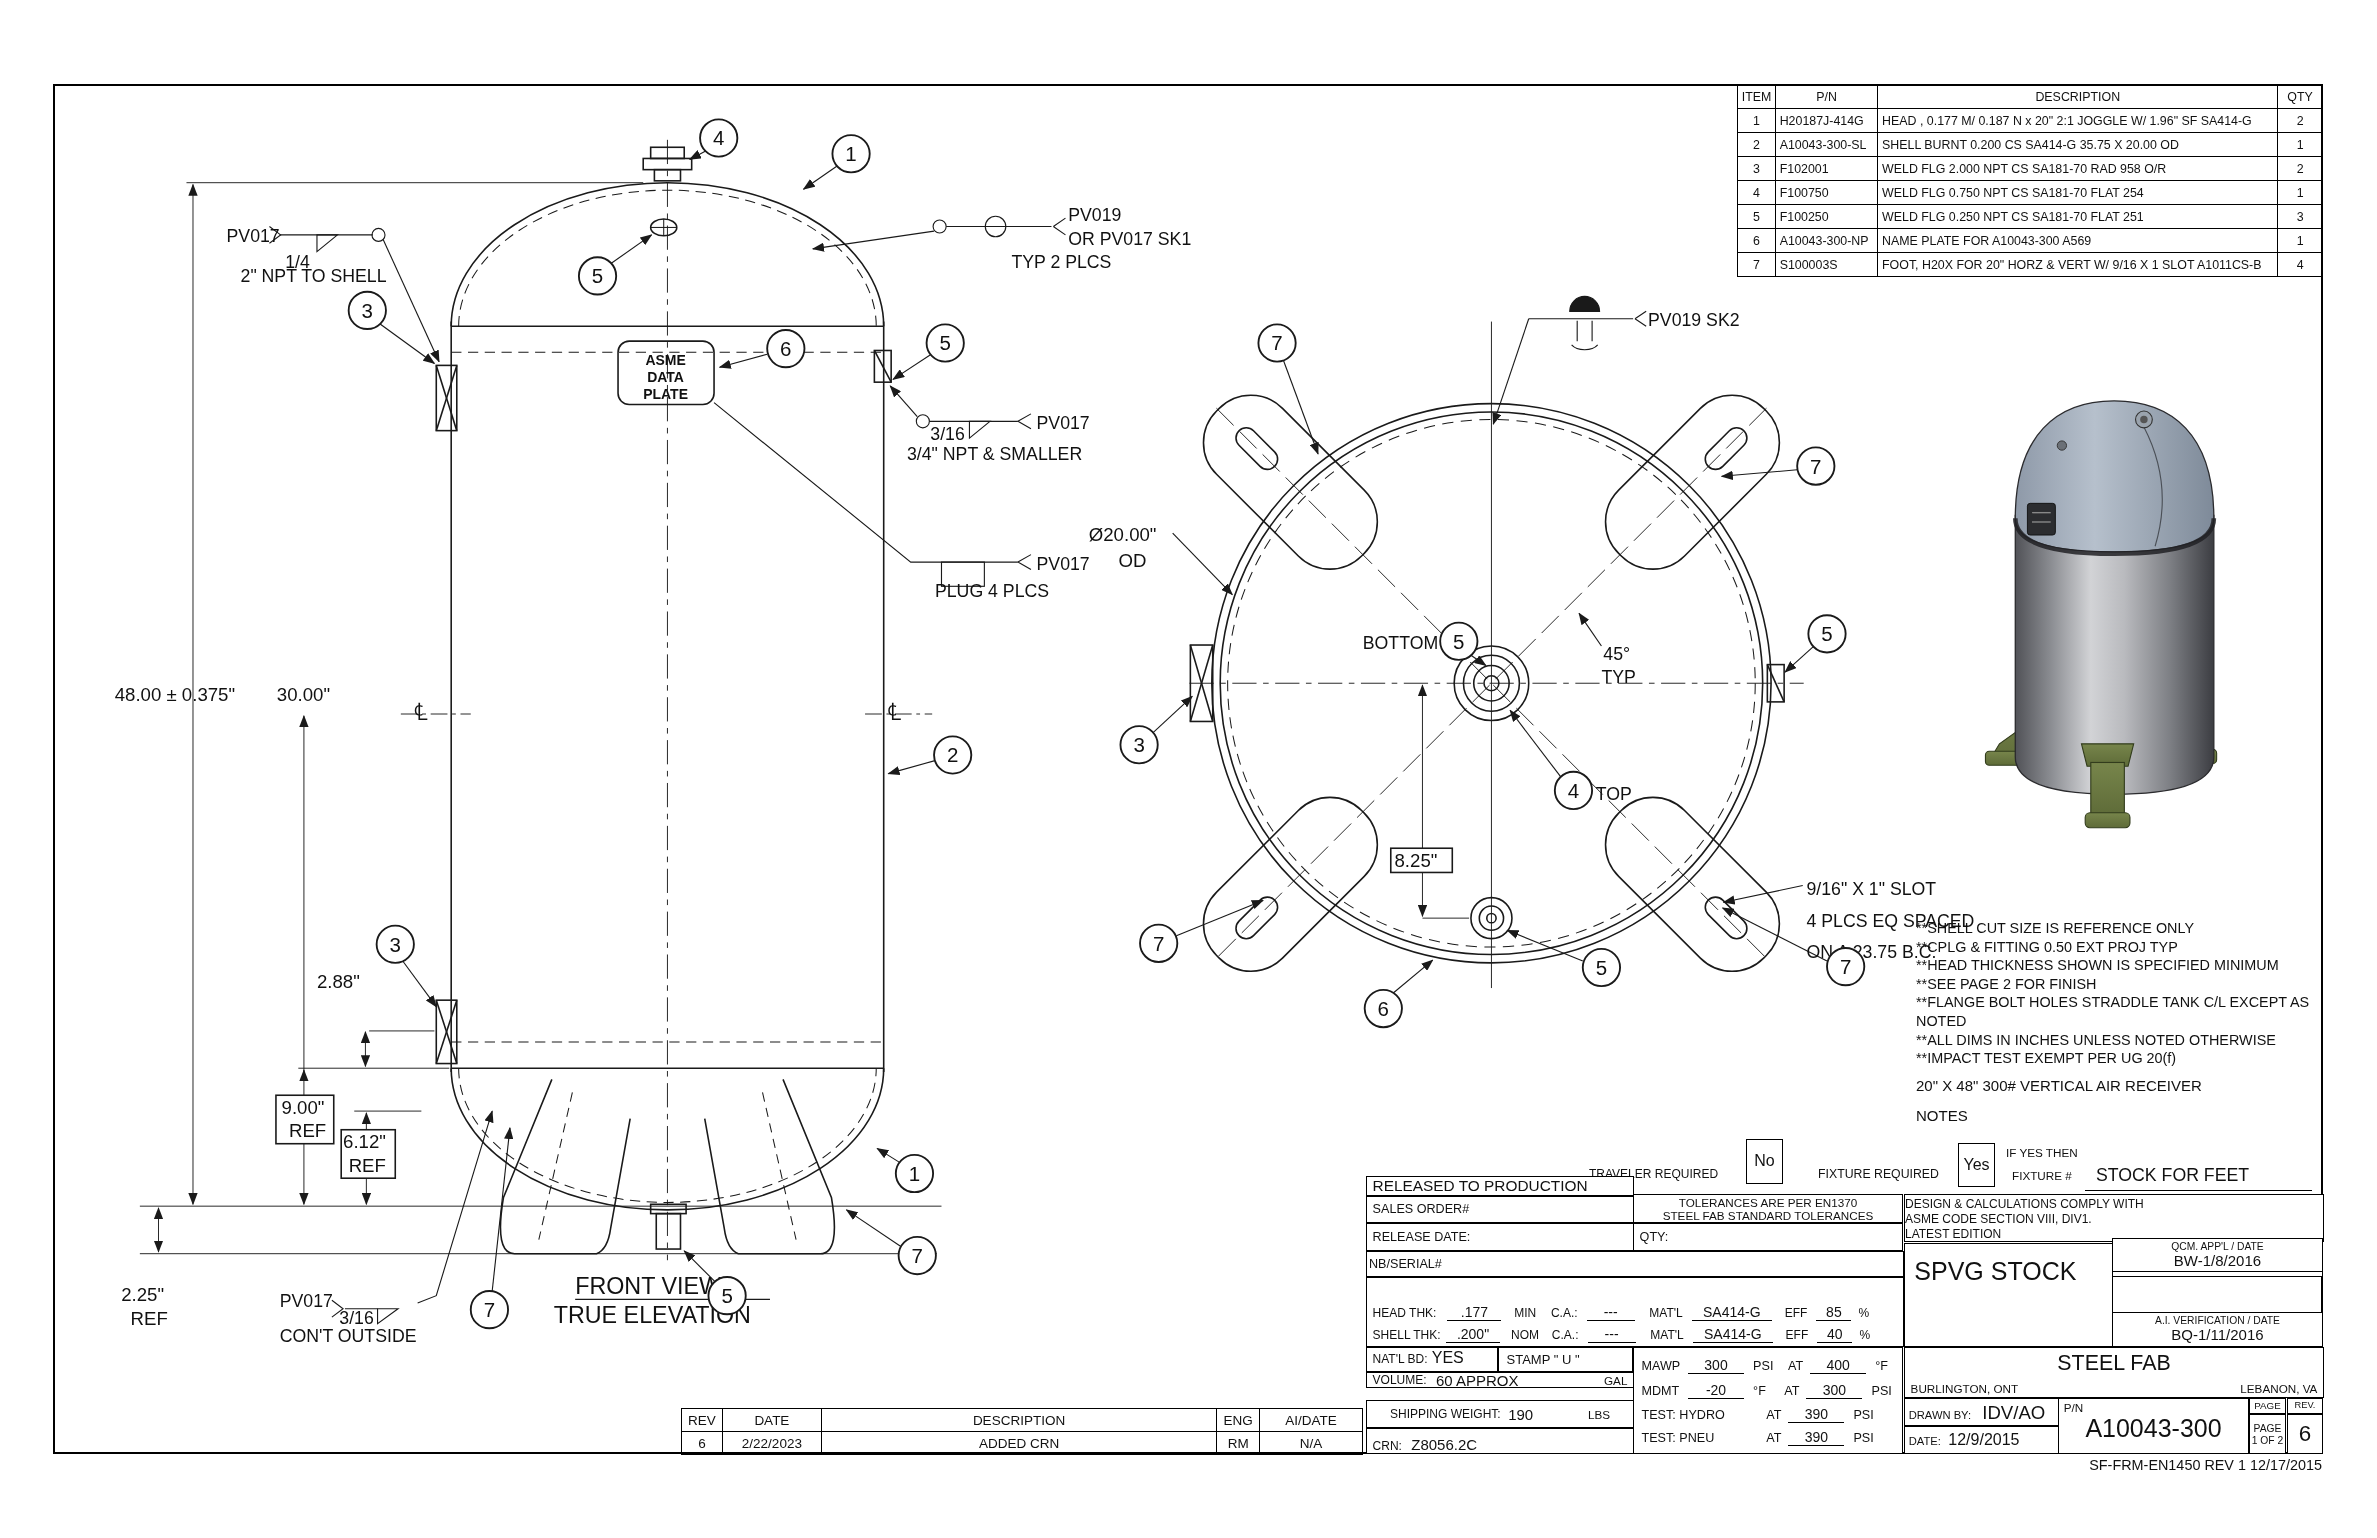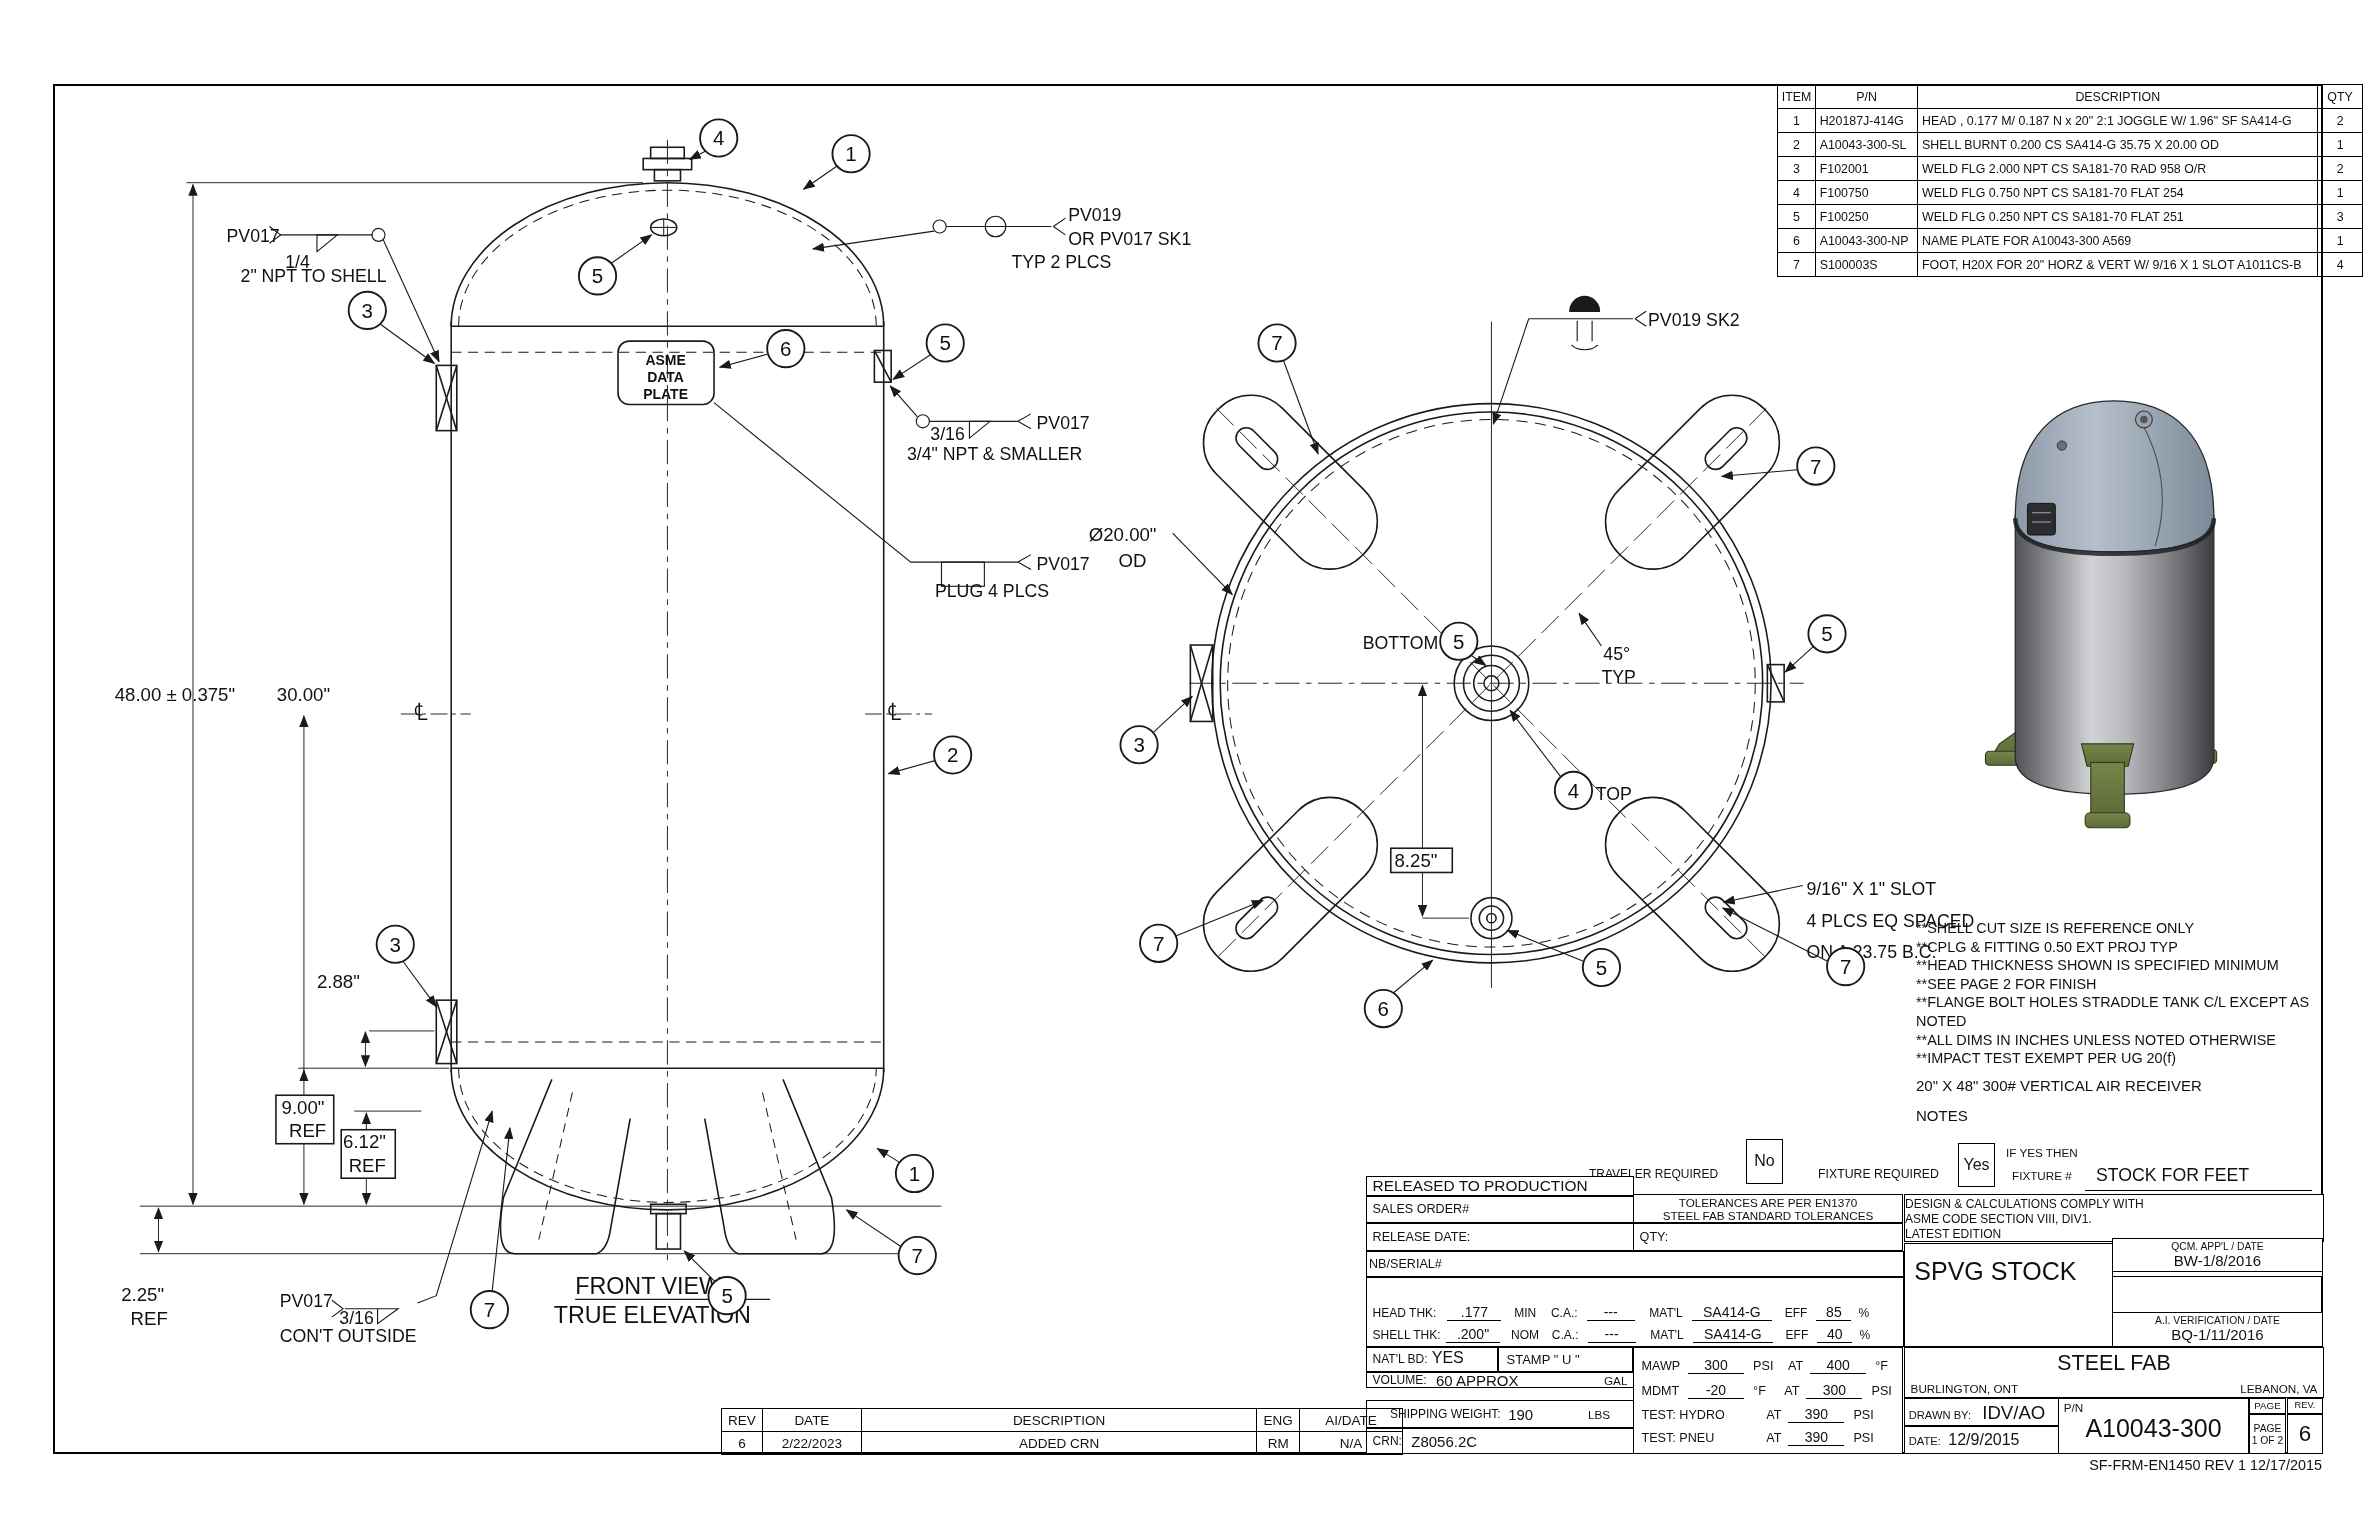--- a/index.html
+++ b/index.html
@@ -1,21 +1,21 @@
 <!DOCTYPE html>
 <html style="font-size:15px"><head>
 <meta charset="utf-8">
 <style>
   html,body{margin:0;padding:0;background:#fff;}
   body{width:2377px;height:1538px;position:relative;font-family:"Liberation Sans",sans-serif;color:#111;}
   .abs{position:absolute;}
   .t{position:absolute;white-space:nowrap;}
   .b{position:absolute;border:1.5px solid #000;box-sizing:border-box;background:#fff;}
   svg text{font-family:"Liberation Sans",sans-serif;fill:#111;stroke:none;}
-  table{border-collapse:collapse;margin-left:40px;}
+  table{border-collapse:collapse;}
   td,th{border:1.5px solid #000;font-weight:normal;padding:0 3.7px;box-sizing:border-box;}
   .lab{font-size:12px;}
   .mrow{position:absolute;white-space:nowrap;font-size:12.6px;}
   .mrow .mu{border-bottom:1.4px solid #000;display:inline-block;text-align:center;font-size:14px;}
 </style>
 </head>
 <body>
 
 <div class="abs" style="left:53px;top:84px;width:2270px;height:1370px;border:2.8px solid #000;box-sizing:border-box;"></div>
 
@@ -526,21 +526,21 @@
 <div class="b" style="left:1366px;top:1372px;width:268px;height:16px;display:flex;align-items:center;padding:0 5.6px;">
   <span class="lab">VOLUME:</span>
   <span style="font-size:15px;margin-left:9.3px;">60 APPROX</span>
   <span style="font-size:11.7px;margin-left:auto;">GAL</span>
 </div>
 <div class="b" style="left:1366px;top:1400px;width:268px;height:28px;display:flex;align-items:center;padding:0 23px;">
   <span class="lab">SHIPPING WEIGHT:</span>
   <span style="font-size:15px;margin-left:7.5px;">190</span>
   <span style="font-size:11.7px;margin-left:auto;">LBS</span>
 </div>
-<div class="b" style="left:1366px;top:1428px;width:268px;height:26px;display:flex;align-items:center;padding:0 5.6px;">
+<div class="b" style="left:1366px;top:1428px;width:268px;height:26px;display:flex;align-items:flex-end;padding:0 5.6px;">
   <span class="lab">CRN:</span>
   <span style="font-size:15px;margin-left:9.3px;">Z8056.2C</span>
 </div>
 
 <div class="b" style="left:1633px;top:1347px;width:270px;height:107px;">
   <div class="mrow" style="left:7.5px;top:9.3px;">
     <span style="display:inline-block;width:43px;">MAWP</span>
     <span class="mu" style="width:56px;">300</span>
     <span style="margin-left:5.6px;">PSI</span>
     <span style="margin-left:11.2px;">AT</span>

